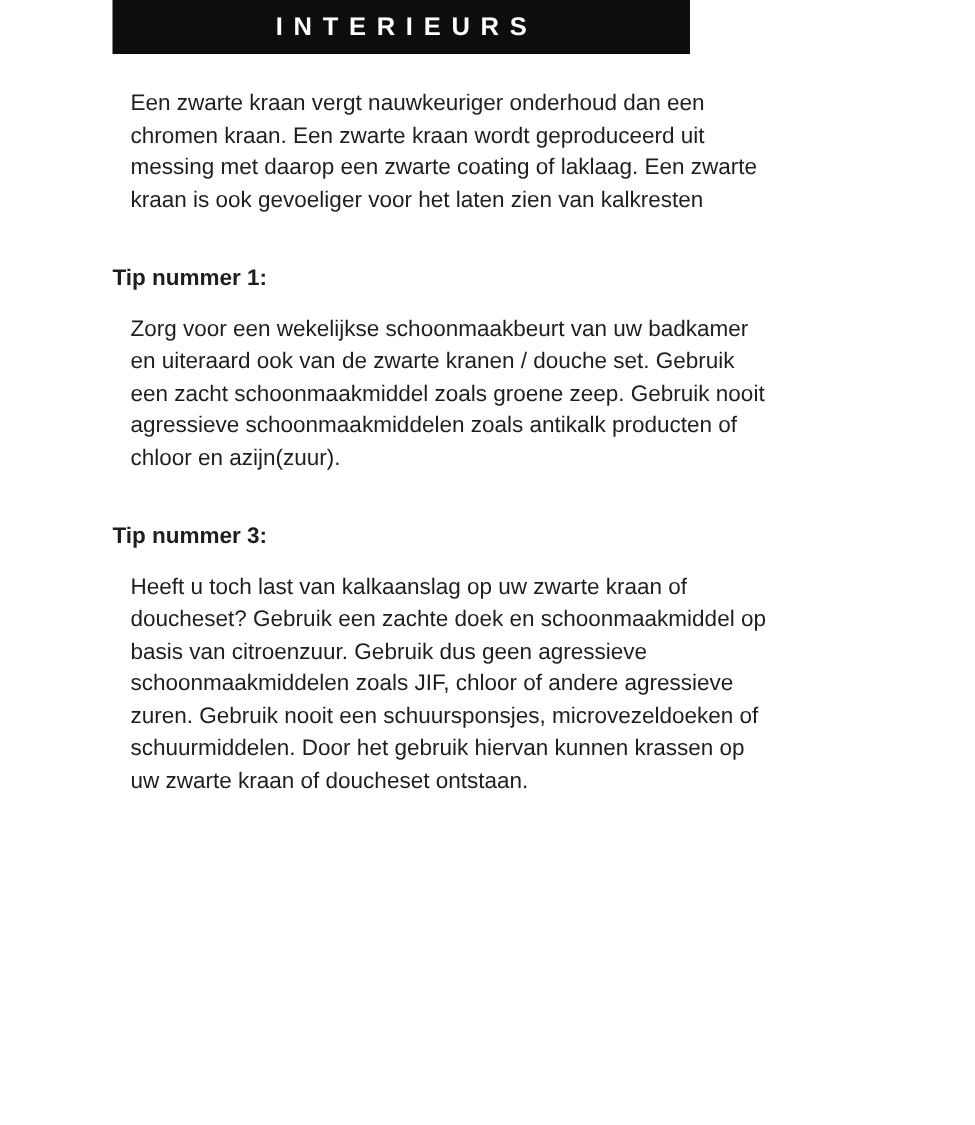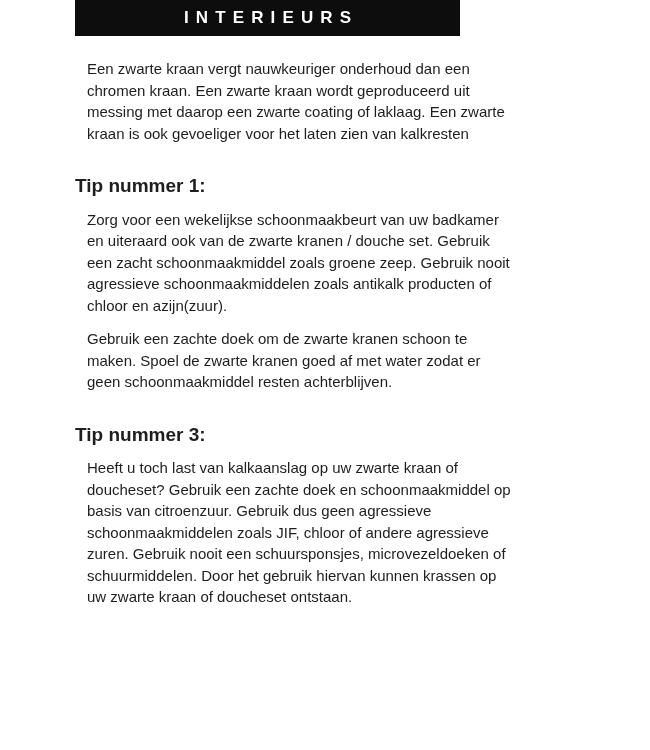--- a/index.html
+++ b/index.html
@@ -48,21 +48,21 @@
     line-height: 21.5px;
     margin: 12px;
   }
   .intro-block {
     margin-top: 22px;
   }
   .tip-section {
     margin-top: 22px;
   }
   .tip-heading {
-    font-size: 19px;
+    font-size: 15px;
     line-height: 21.5px;
     font-weight: 700;
     margin: 0 0 0 0;
     padding-top: 9px;
   }
 </style>
 </head>
 <body>
 
 <div class="page">
@@ -72,21 +72,20 @@
   </div>
 
 
   <div class="intro-block">
     <p class="para">Een zwarte kraan vergt nauwkeuriger onderhoud dan een chromen kraan. Een zwarte kraan wordt geproduceerd uit messing met daarop een zwarte coating of laklaag. Een zwarte kraan is ook gevoeliger voor het laten zien van kalkresten</p>
   </div>
 
   <section class="tip-section">
     <h3 class="tip-heading">Tip nummer 1:</h3>
     <p class="para">Zorg voor een wekelijkse schoonmaakbeurt van uw badkamer en uiteraard ook van de zwarte kranen / douche set. Gebruik een zacht schoonmaakmiddel zoals groene zeep. Gebruik nooit agressieve schoonmaakmiddelen zoals antikalk producten of chloor en azijn(zuur).</p>
-    <p class="para">Gebruik een zachte doek om de zwarte kranen schoon te maken. Spoel de zwarte kranen goed af met water zodat er geen schoonmaakmiddel resten achterblijven.</p>
   </section>
 
 
   <section class="tip-section">
     <h3 class="tip-heading">Tip nummer 3:</h3>
     <p class="para">Heeft u toch last van kalkaanslag op uw zwarte kraan of doucheset? Gebruik een zachte doek en schoonmaakmiddel op basis van citroenzuur. Gebruik dus geen agressieve schoonmaakmiddelen zoals JIF, chloor of andere agressieve zuren. Gebruik nooit een schuursponsjes, microvezeldoeken of schuurmiddelen. Door het gebruik hiervan kunnen krassen op uw zwarte kraan of doucheset ontstaan.</p>
   </section>
 
 </div>
 

